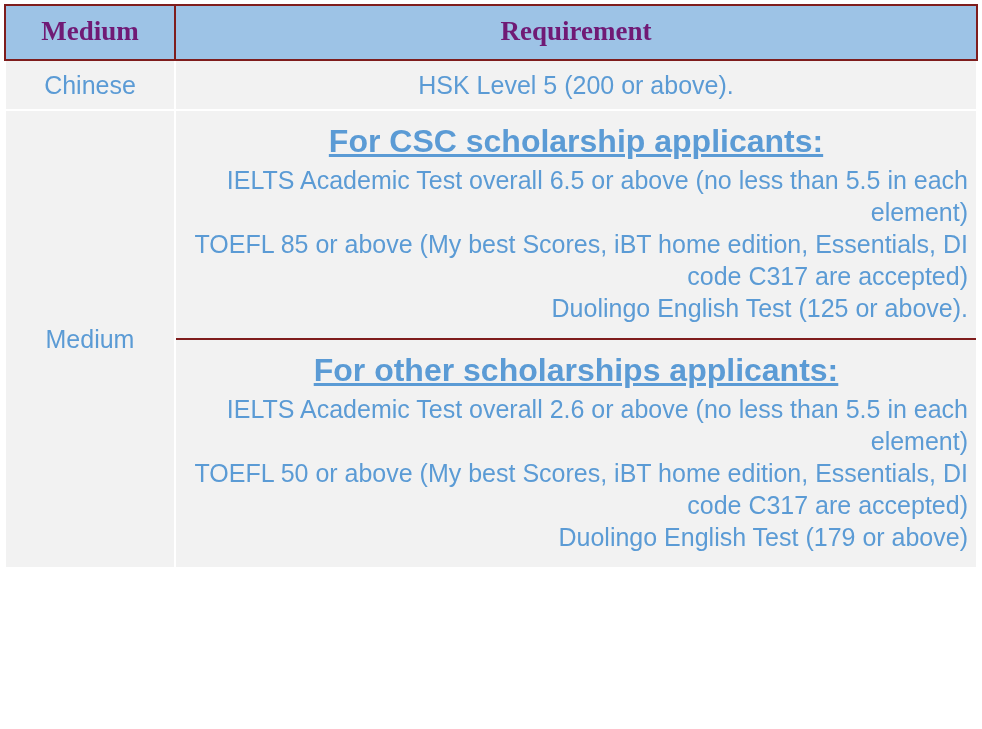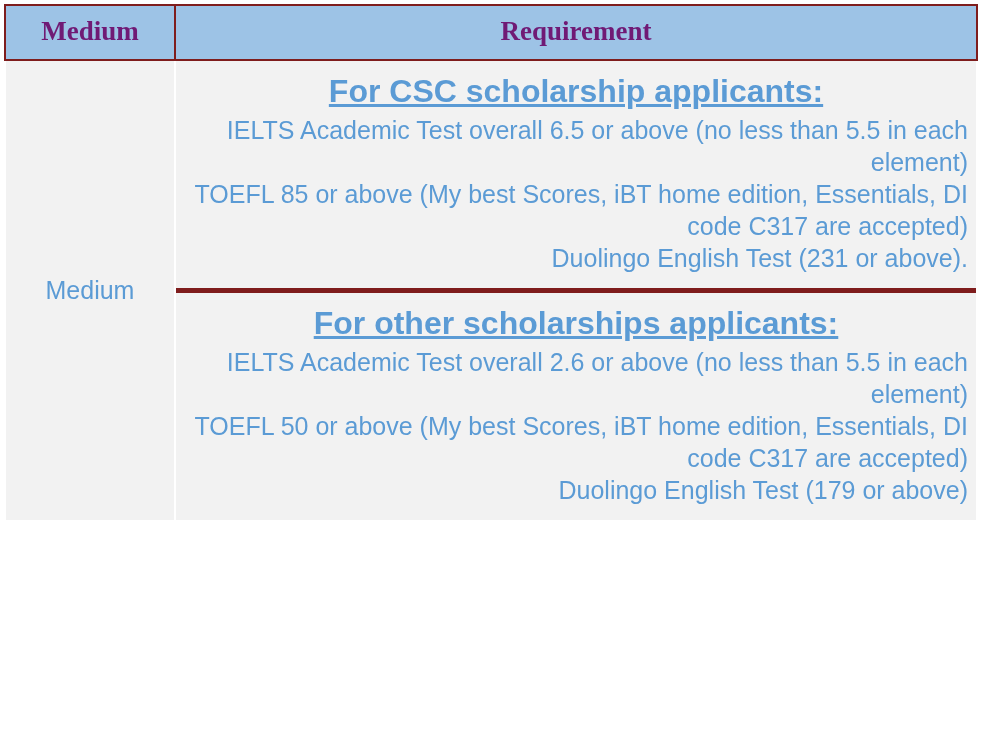--- a/index.html
+++ b/index.html
@@ -47,21 +47,21 @@
     padding: 8px 10px;
     line-height: 1.28;
   }
   td.medium-cell {
     font-size: 25px;
   }
   .sub-block {
     padding: 10px 8px 14px 8px;
   }
   .sub-block + .sub-block {
-    border-top: 5px solid #7f1d1d;
+    border-top: 2px solid #7f1d1d;
   }
   .sub-title {
     font-weight: bold;
     font-size: 32px;
     margin-bottom: 2px;
     text-decoration: underline;
   }
   .sub-line {
     font-size: 25px;
     text-align: right;
@@ -80,27 +80,31 @@
       <col class="col-req">
     </colgroup>
     <thead>
       <tr>
         <th>Medium</th>
         <th>Requirement</th>
       </tr>
     </thead>
     <tbody>
       <tr>
+        <td class="medium-cell">Chinese</td>
+        <td>HSK Level 5 (200 or above).</td>
+      </tr>
+      <tr>
         <td class="medium-cell">Medium</td>
         <td class="nested">
           <div class="sub-block">
             <div class="sub-title">For CSC scholarship applicants:</div>
             <div class="sub-line">IELTS Academic Test overall 6.5 or above (no less than 5.5 in each element)</div>
             <div class="sub-line">TOEFL 85 or above (My best Scores, iBT home edition, Essentials, DI code C317 are accepted)</div>
-            <div class="sub-line">Duolingo English Test (231 or above).</div>
+            <div class="sub-line">Duolingo English Test (125 or above).</div>
           </div>
           <div class="sub-block">
             <div class="sub-title">For other scholarships applicants:</div>
             <div class="sub-line">IELTS Academic Test overall 2.6 or above (no less than 5.5 in each element)</div>
             <div class="sub-line">TOEFL 50 or above (My best Scores, iBT home edition, Essentials, DI code C317 are accepted)</div>
             <div class="sub-line">Duolingo English Test (179 or above)</div>
           </div>
         </td>
       </tr>
     </tbody>

